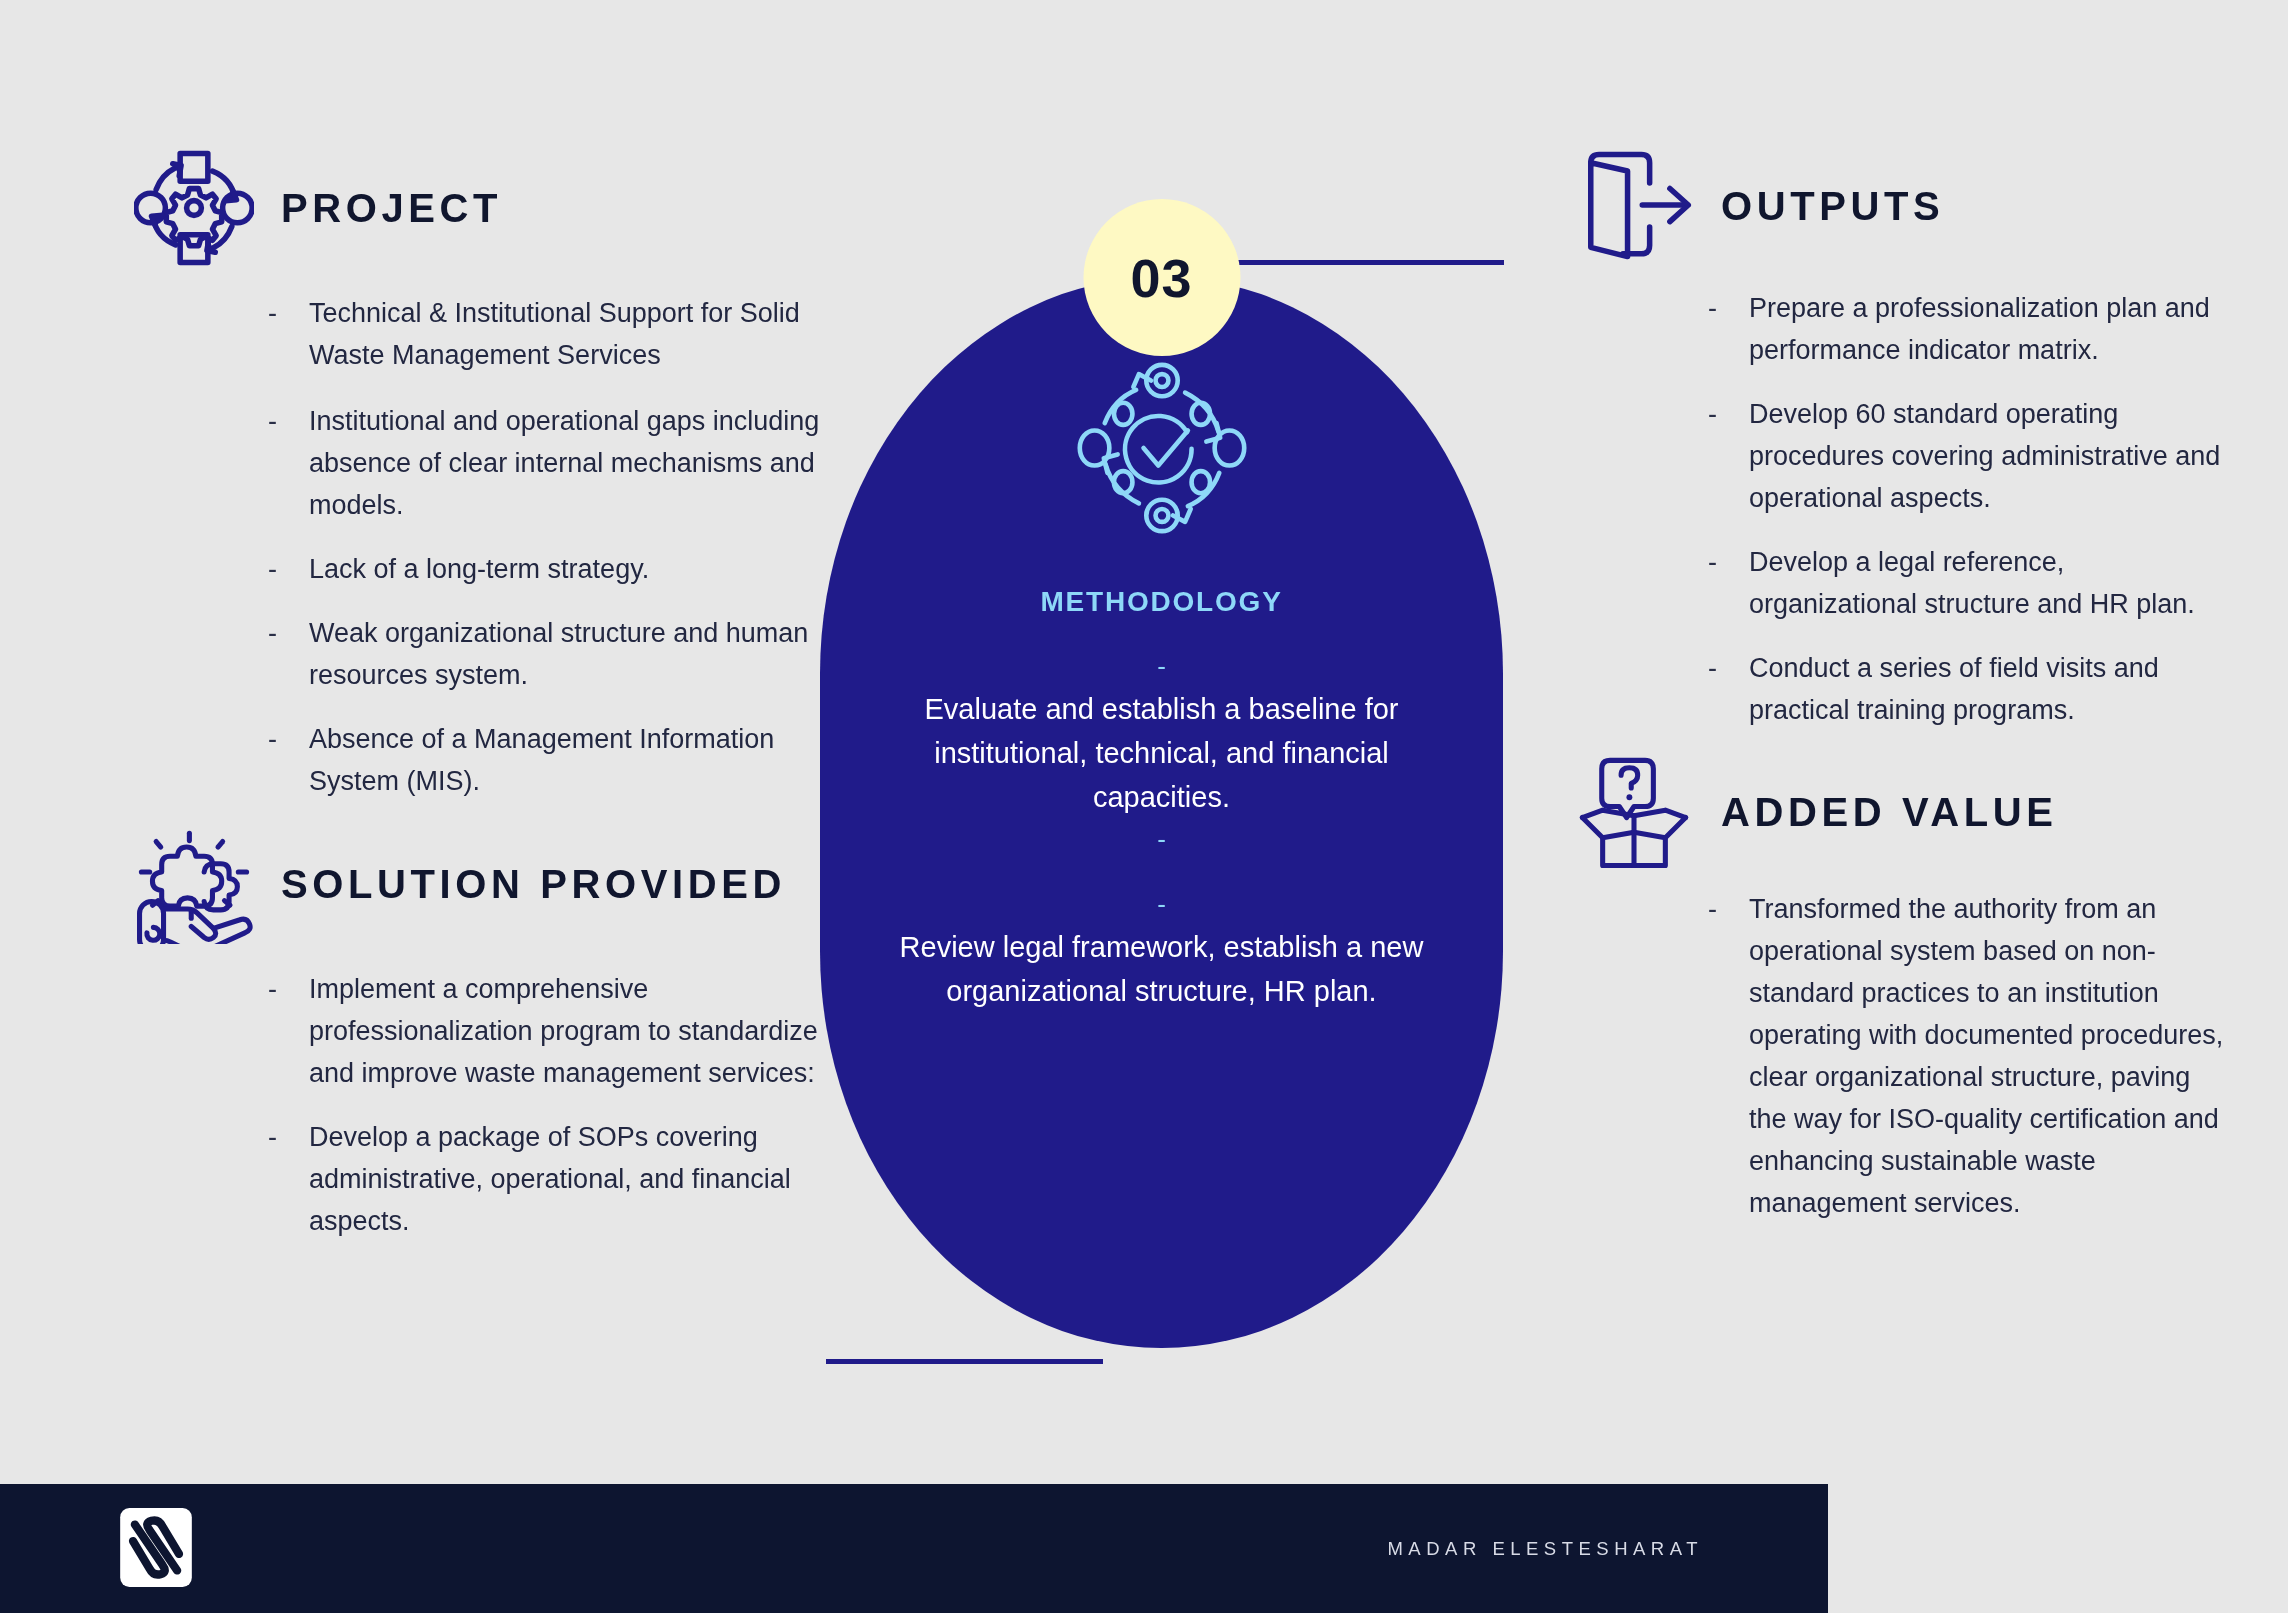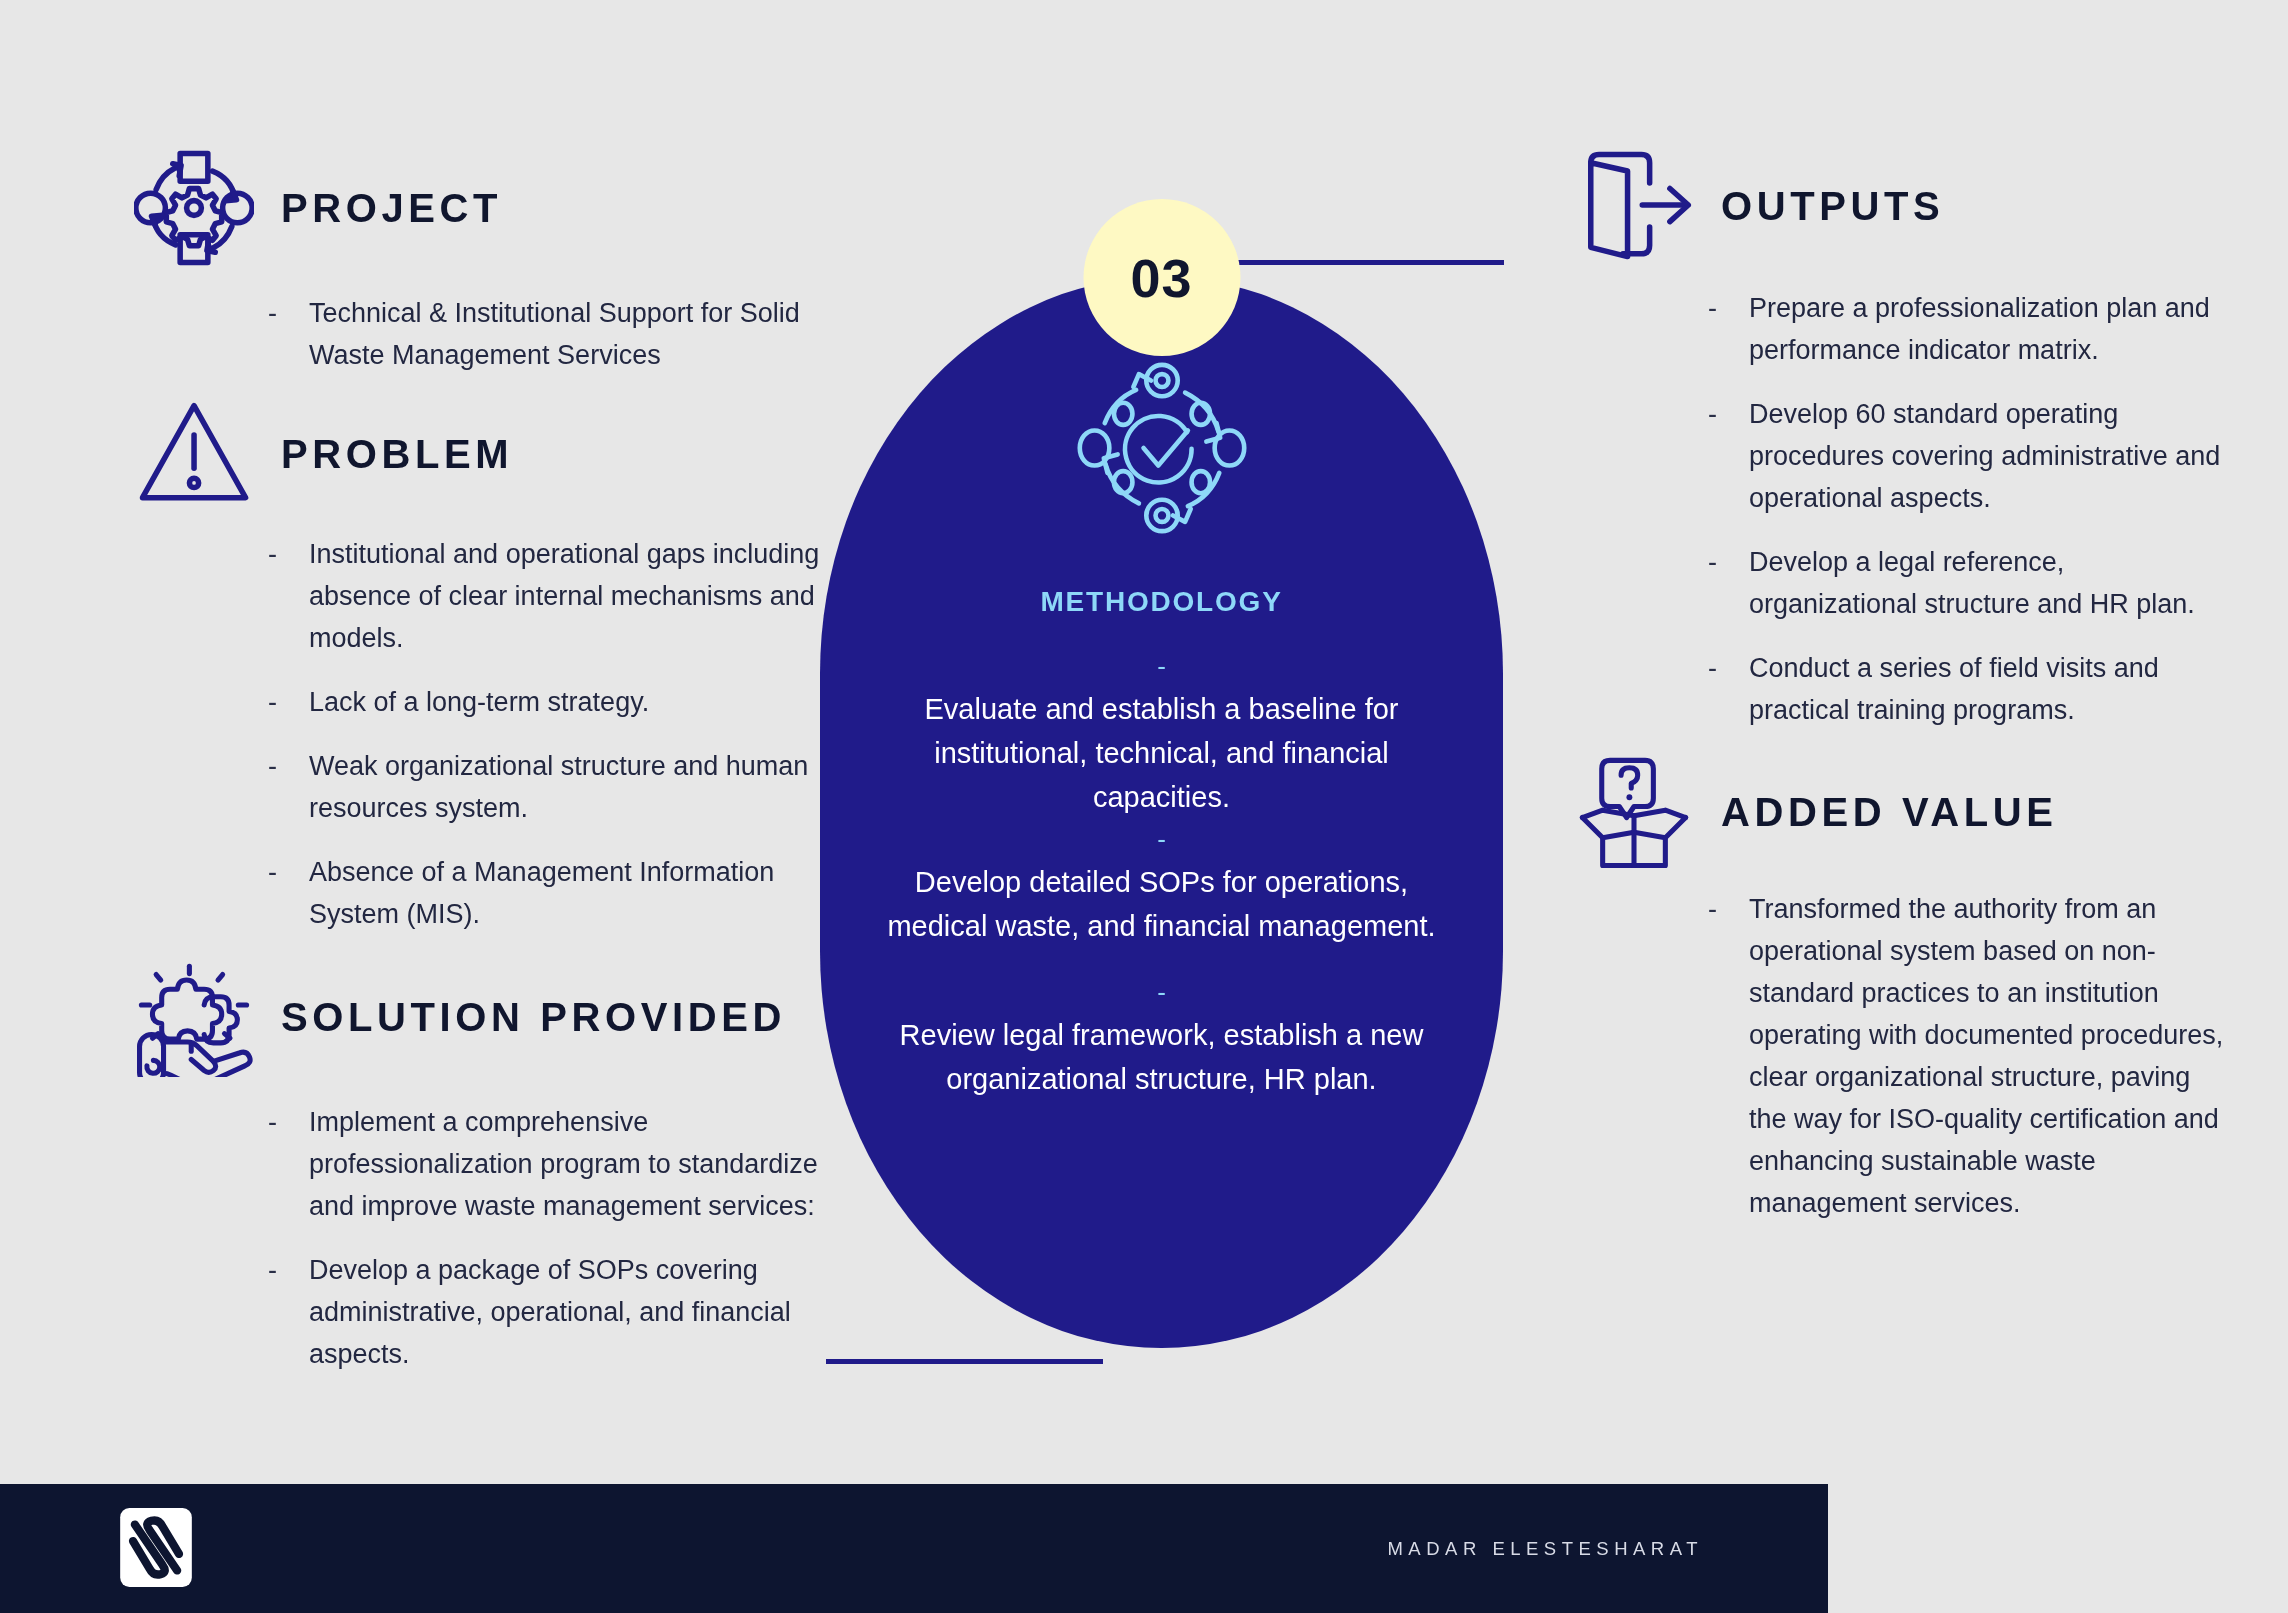--- a/index.html
+++ b/index.html
@@ -221,32 +221,20 @@
         <div class="sec-title">PROJECT</div>
       </div>
     </div>
     <div class="list-block">
       <div class="bullet-row">
         <span class="bullet-dash">-</span>
         <span class="bullet-text">Technical &amp; Institutional Support for Solid Waste Management Services</span>
       </div>
     </div>
 
-    <div class="head-block" style="margin-top:9.2px;">
-      <div class="icon-box">
-        <svg width="115" height="111" viewBox="0 0 125 120" fill="none" stroke="#201b8a" stroke-width="6" stroke-linecap="round" stroke-linejoin="round">
-          <path d="M62 8 L118 108 H6 Z" rx="8"></path>
-          <line x1="62" y1="40" x2="62" y2="76"></line>
-          <circle cx="62" cy="92" r="5"></circle>
-        </svg>
-      </div>
-      <div class="head-title-wrap">
-        <div class="sec-title">PROBLEM</div>
-      </div>
-    </div>
     <div class="list-block">
       <div class="bullet-row">
         <span class="bullet-dash">-</span>
         <span class="bullet-text">Institutional and operational gaps including absence of clear internal mechanisms and models.</span>
       </div>
       <div class="bullet-row">
         <span class="bullet-dash">-</span>
         <span class="bullet-text">Lack of a long-term strategy.</span>
       </div>
       <div class="bullet-row">
@@ -328,21 +316,20 @@
         <path d="M85 105 l16 19 32-38"></path>
       </svg>
     </div>
 
     <div class="meth-title">METHODOLOGY</div>
 
     <div class="meth-body">
       <div class="meth-sep">-</div>
       <div class="meth-p">Evaluate and establish a baseline for institutional, technical, and financial capacities.</div>
       <div class="meth-sep">-</div>
-      <div class="meth-p">Develop detailed SOPs for operations, medical waste, and financial management.</div>
       <div class="meth-gap"></div>
       <div class="meth-sep">-</div>
       <div class="meth-p">Review legal framework, establish a new organizational structure, HR plan.</div>
     </div>
   </div>
 
   <div class="col-right">
 
     <div class="head-block">
       <div class="icon-box">

